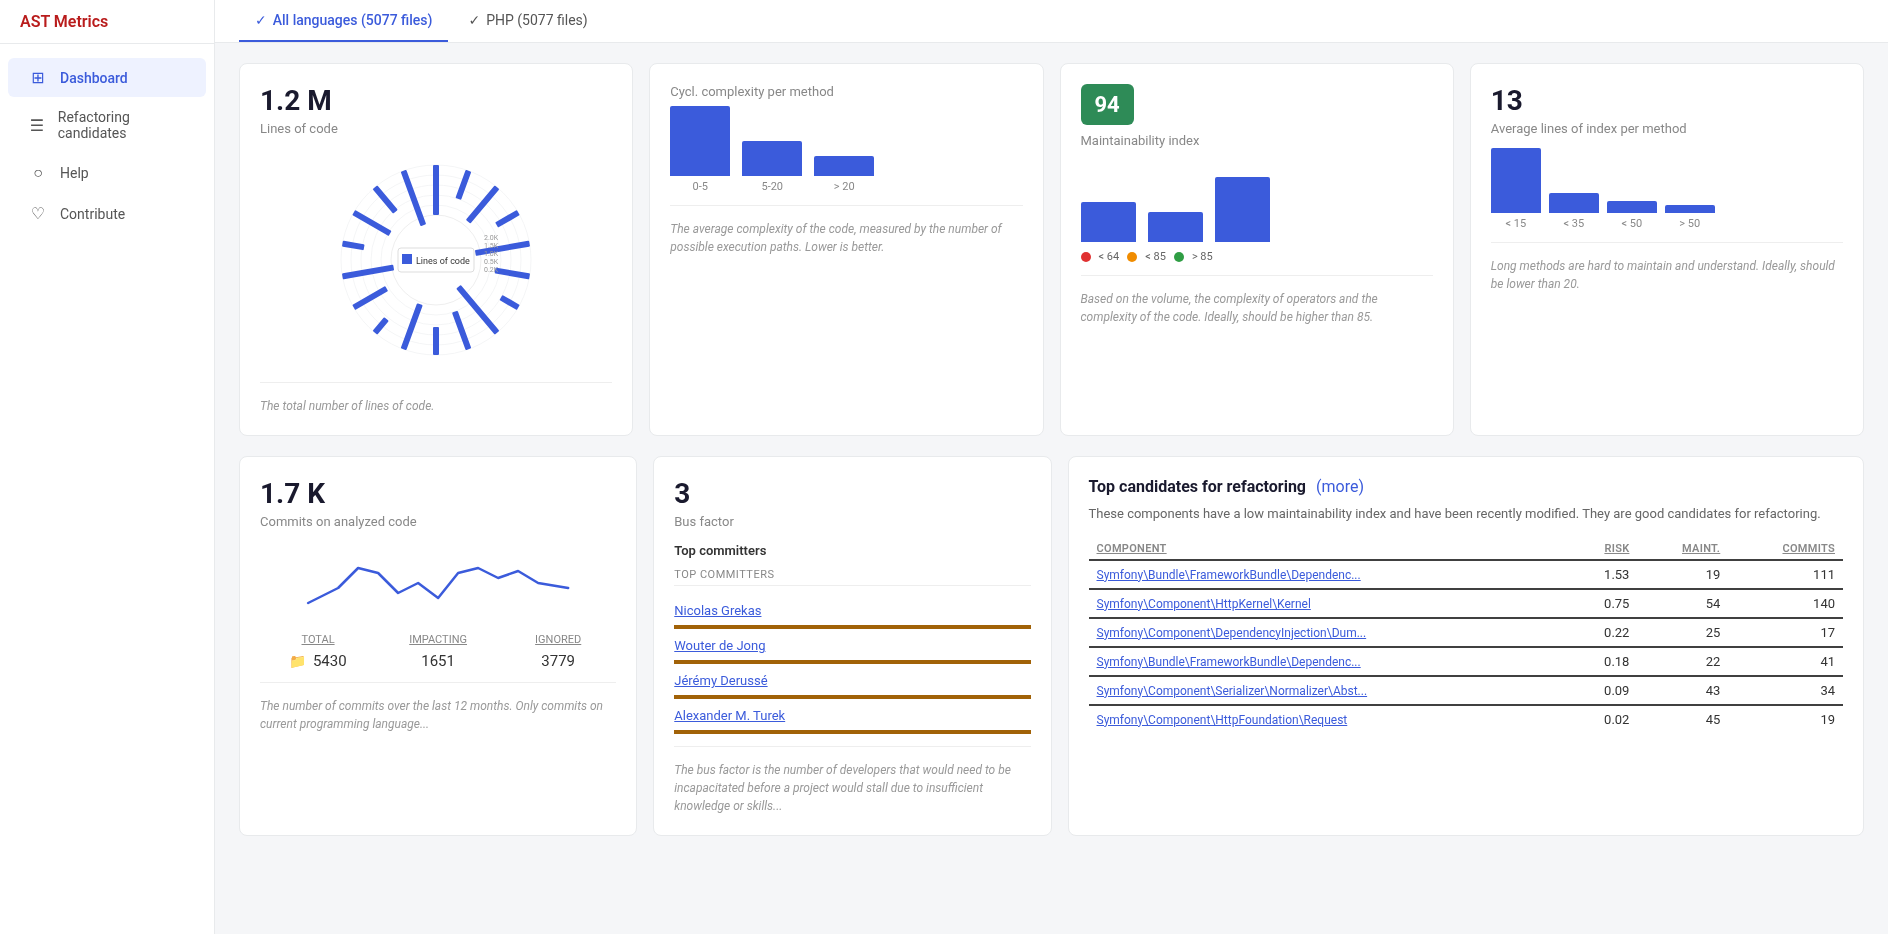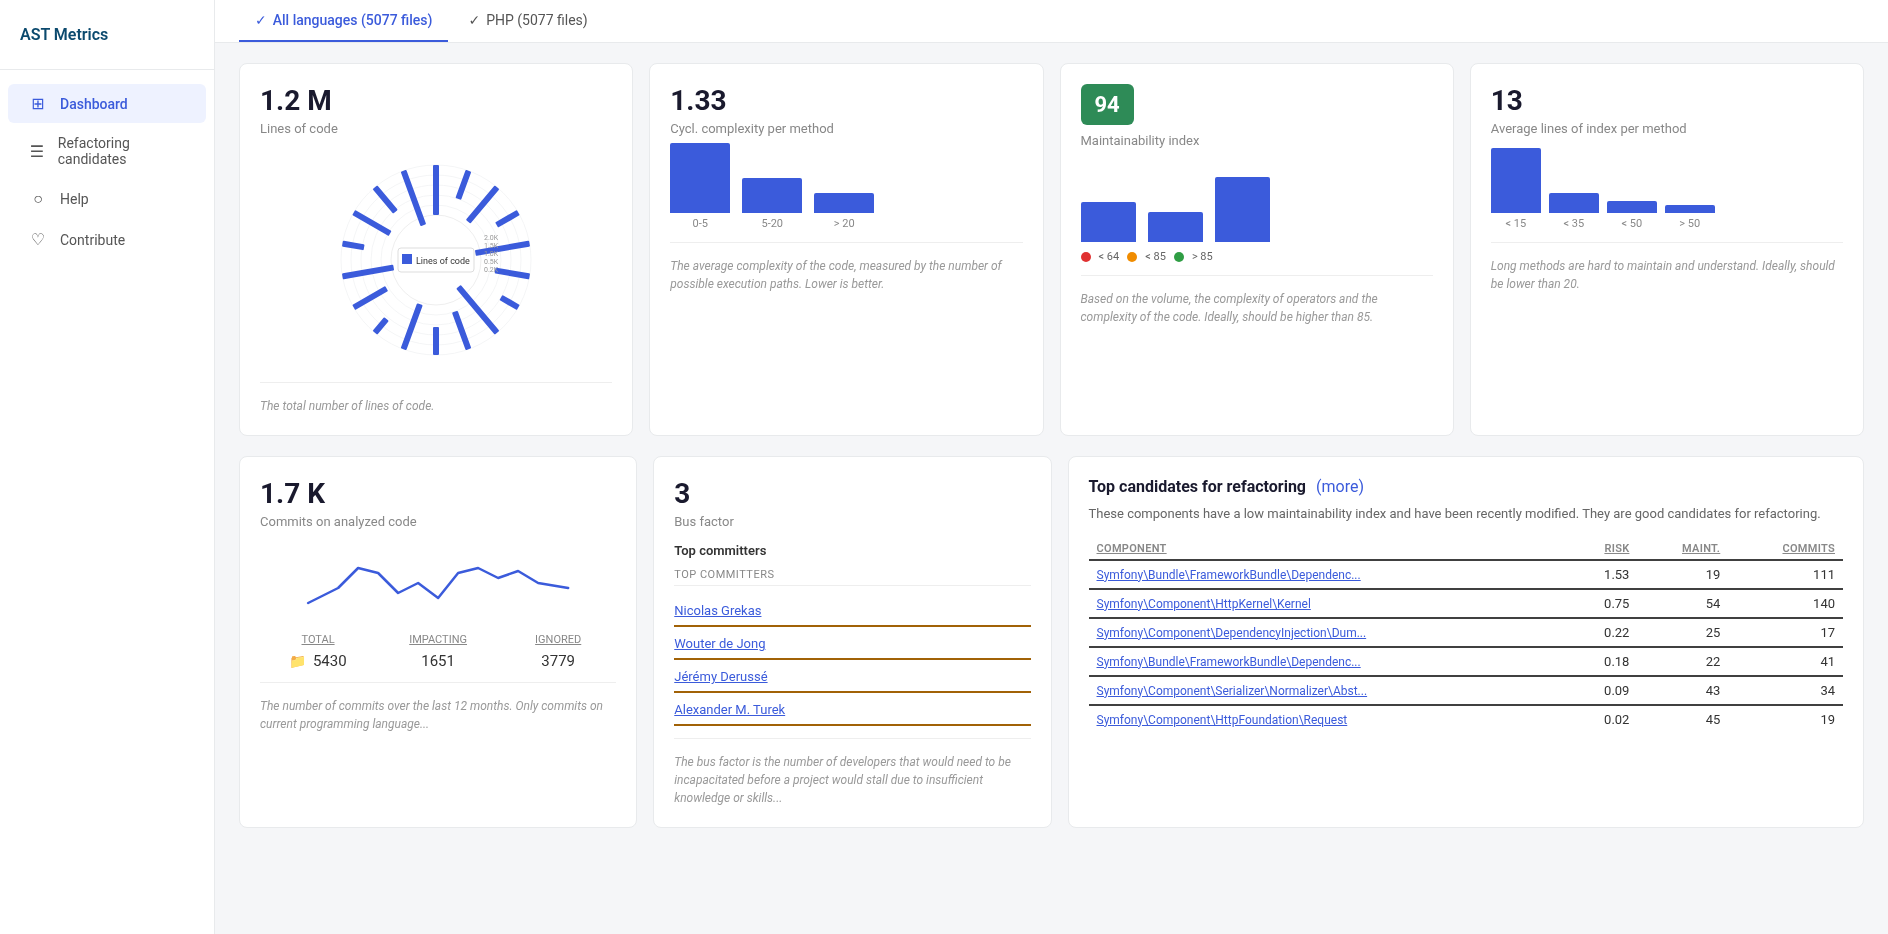--- a/index.html
+++ b/index.html
@@ -9,24 +9,24 @@
     .sidebar {
       width: 215px;
       background: #fff;
       border-right: 1px solid #e8eaec;
       display: flex;
       flex-direction: column;
       flex-shrink: 0;
       height: 100vh;
     }
     .sidebar-logo {
-      padding: 25px 20px;
+      padding: 12px 20px;
       font-size: 16px;
       font-weight: 600;
-      color: #0c4a6e;
+      color: #b91c1c;
       border-bottom: 1px solid #e8eaec;
     }
     .sidebar-nav { padding: 12px 0; }
     .sidebar-item {
       display: flex;
       align-items: center;
       padding: 10px 20px;
       cursor: pointer;
       color: #555;
       font-size: 14px;
@@ -251,21 +251,21 @@
     .committers-header {
       font-size: 11px;
       color: #888;
       letter-spacing: 0.5px;
       margin-bottom: 8px;
       padding-bottom: 4px;
       border-bottom: 1px solid #eee;
     }
     .committer-row {
       padding: 6px 0;
-      border-bottom: 2px solid #a16207;
+      border-bottom: 4px solid #a16207;
     }
     .committer-link {
       font-size: 13px;
       color: #3b5bdb;
       text-decoration: underline;
       cursor: pointer;
     }
 
     
     .refactor-card {
@@ -427,21 +427,20 @@
             <rect x="62" y="88" width="76" height="24" fill="white" stroke="#ddd" stroke-width="1" rx="3"></rect>
             <rect x="66" y="94" width="10" height="10" fill="#3b5bdb"></rect>
             <text x="80" y="104" font-size="9" fill="#333">Lines of code</text>
           </svg>
         </div>
         <hr class="divider">
         <div class="card-description">The total number of lines of code.</div>
       </div>
 
       <div class="card">
-        <div class="card-metric">1.33</div>
         <div class="card-label">Cycl. complexity per method</div>
         <div class="bar-chart">
           <div class="bar-group">
             <div class="bar" style="height:70px"></div>
             <span class="bar-label">0-5</span>
           </div>
           <div class="bar-group">
             <div class="bar" style="height:35px"></div>
             <span class="bar-label">5-20</span>
           </div>

